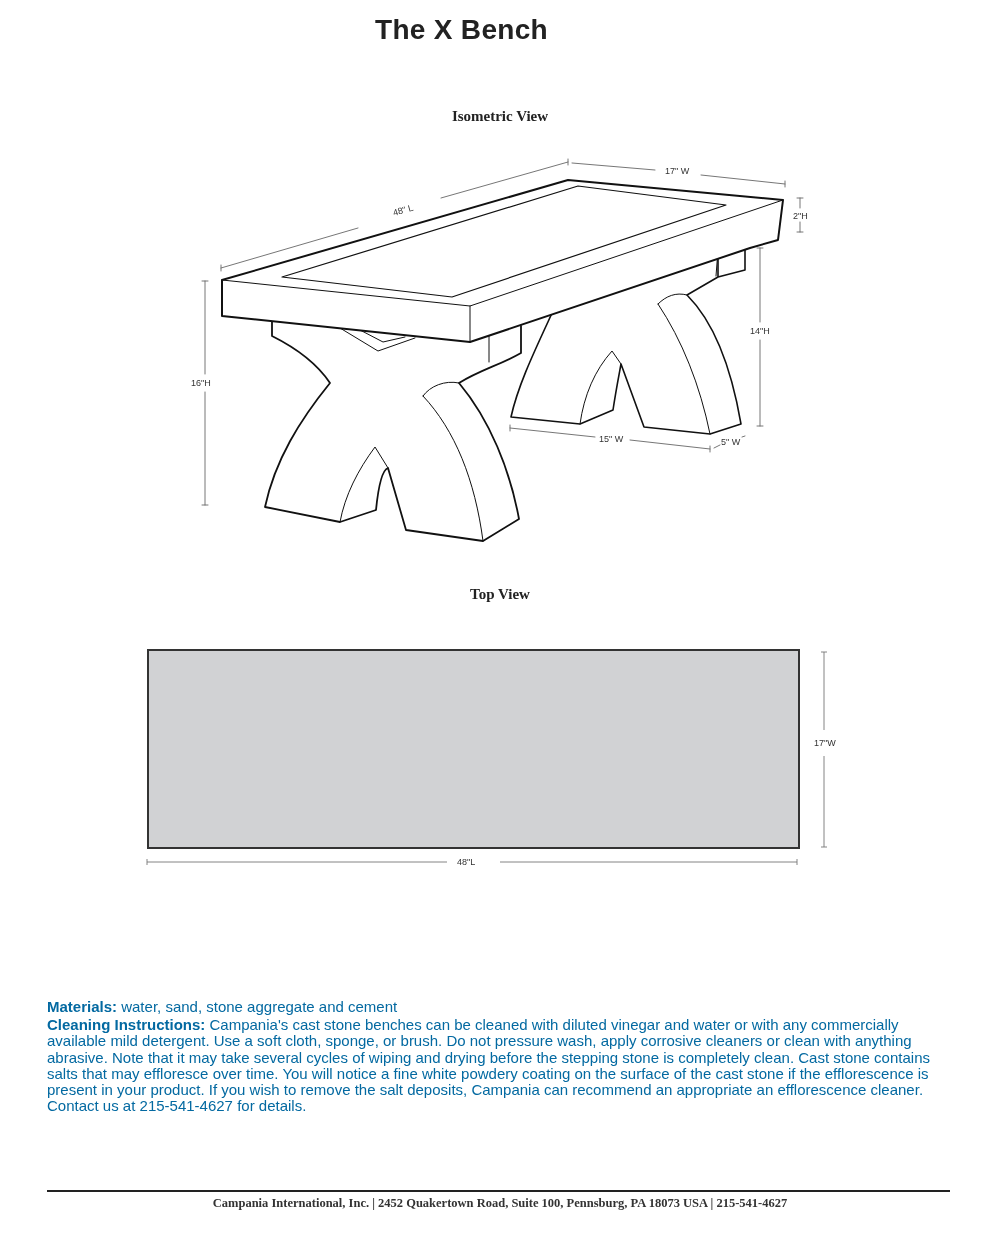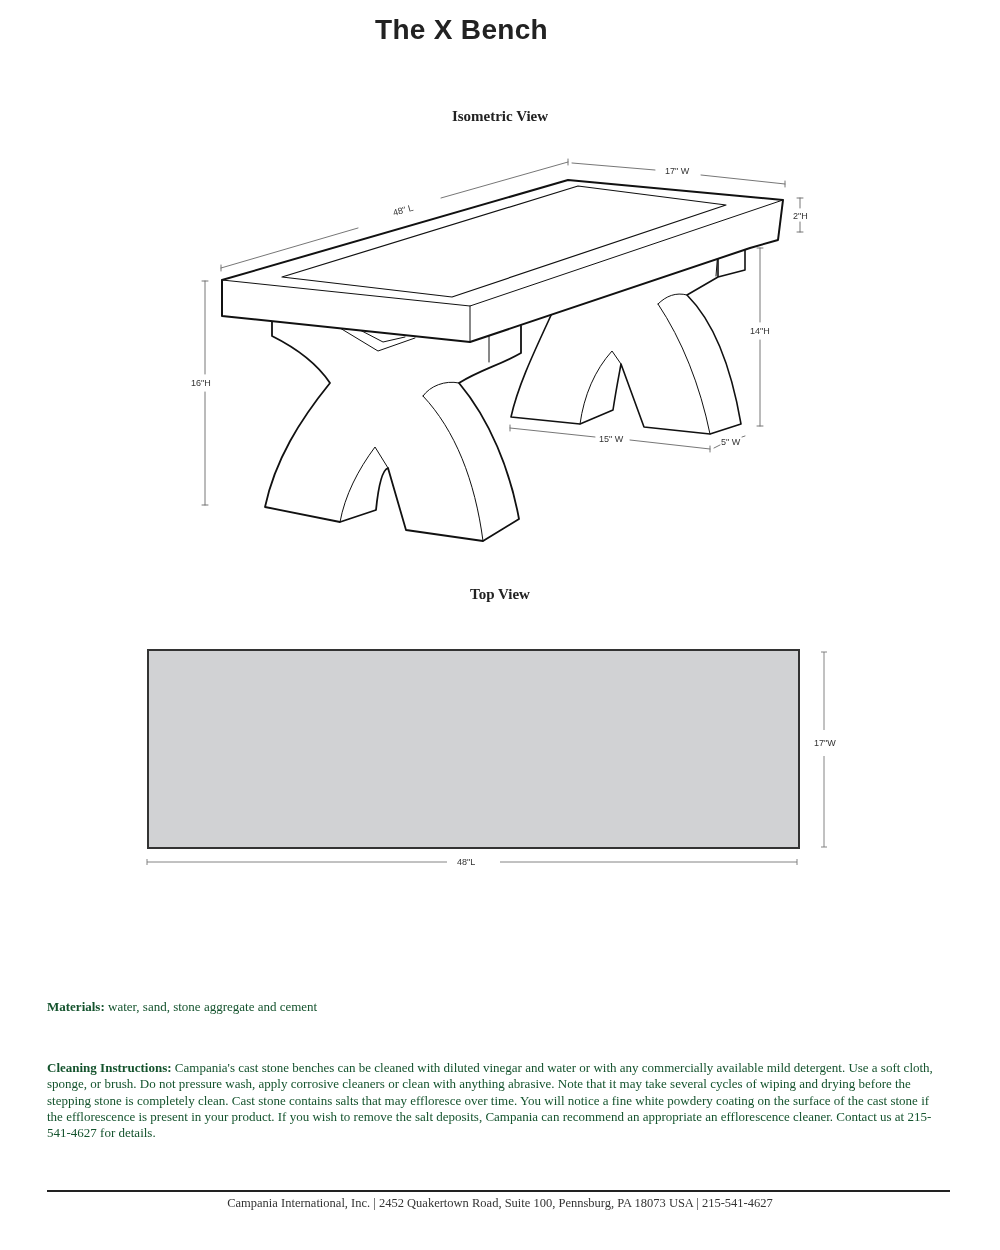--- a/index.html
+++ b/index.html
@@ -3,26 +3,26 @@
 <meta charset="utf-8">
 <style>
   html, body { margin:0; padding:0; background:#ffffff; }
   body { width:1000px; height:1250px; position:relative; overflow:hidden; font-family:"Liberation Sans", sans-serif; color:#1a1a1a; }
   .title { position:absolute; top:14px; left:0; width:923px; text-align:center; font-family:"Liberation Sans", sans-serif; font-weight:bold; font-size:28px; color:#222; letter-spacing:0.3px; }
   .section-heading { position:absolute; left:0; width:1000px; text-align:center; font-family:"Liberation Serif", serif; font-weight:bold; font-size:15px; color:#222; }
   .iso-heading { top:108px; }
   .top-heading { top:586px;text-align:center; }
   svg.drawing { position:absolute; left:0; top:0; }
   .dim-text { font-family:"Liberation Sans", sans-serif; font-size:9px; fill:#333; }
-  .info { position:absolute; left:47px; width:900px; font-family:Liberation Serif, serif; font-size:13px; line-height:16.3px; color:#14532d; }
+  .info { position:absolute; left:47px; width:900px; font-family:Liberation Sans, sans-serif; font-size:15px; line-height:16.3px; color:#0369a1; }
   .materials { top:999px; }
-  .cleaning { top:1060px; }
+  .cleaning { top:1017px; }
   .info b { font-weight:bold; }
   .footer-rule { position:absolute; left:47px; top:1190px; width:903px; height:2px; background:#222; }
-  .footer { position:absolute; left:0; top:1196px; width:1000px; text-align:center; font-family:"Liberation Serif", serif; font-size:12.5px; line-height:15.5px; color:#333; }
+  .footer { position:absolute; left:0; top:1196px; width:1000px; text-align:center; font-family:"Liberation Serif", serif; font-size:12.5px; line-height:15.5px; color:#333;font-weight:bold; }
   .footer a { color:#2b5ea8; text-decoration:underline; }
   .topview-rect { position:absolute; left:147px; top:649px; width:649px; height:196px; background:#d1d2d4; border:2px solid #333; }
 </style>
 </head>
 <body>
 
 <div class="title">The X Bench</div>
 
 <div class="section-heading iso-heading">Isometric View</div>
 

